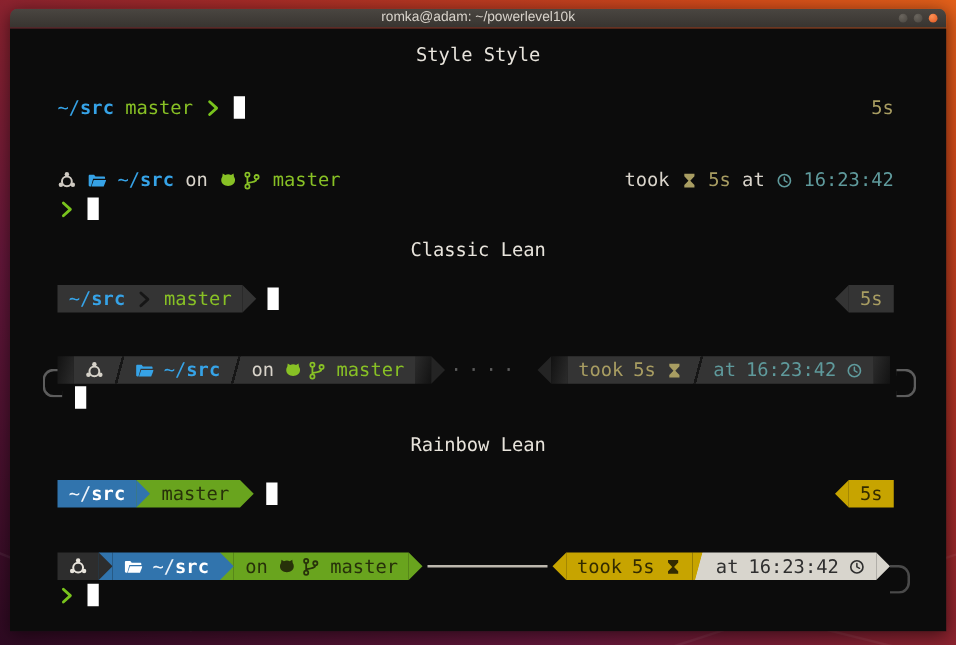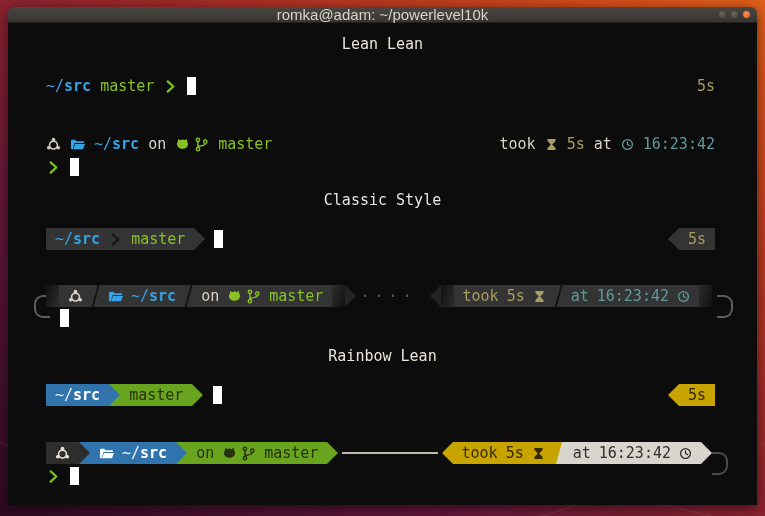--- a/index.html
+++ b/index.html
@@ -11,21 +11,21 @@
   .wp-line{position:absolute;background:rgba(255,255,255,.06);}
   .wp1{width:260px;height:2px;left:520px;top:480px;transform:rotate(-18deg);}
   .wp2{width:220px;height:2px;left:560px;top:505px;transform:rotate(14deg);}
   .wp3{width:180px;height:2px;left:-20px;top:470px;transform:rotate(22deg);}
 
   .window{position:absolute;left:8px;top:7px;width:749px;height:498px;
     border-radius:6px 6px 0 0;box-shadow:0 3px 14px rgba(0,0,0,.55);}
   .titlebar{height:15px;background:linear-gradient(#4a4641,#383430);
     border-bottom:1px solid #23201d;border-radius:6px 6px 0 0;position:relative;}
   .title-text{position:absolute;left:0;right:0;top:0;height:15px;line-height:15px;
-    text-align:center;color:#d8d3cb;font-size:15px;font-family:"Liberation Sans","DejaVu Sans",sans-serif;}
+    text-align:center;color:#d8d3cb;font-size:11px;font-family:"Liberation Sans","DejaVu Sans",sans-serif;}
   .win-buttons{position:absolute;right:7px;top:4px;display:flex;gap:5px;}
   .wbtn{width:7px;height:7px;border-radius:50%;background:radial-gradient(circle at 35% 30%,#6a655e,#49453f);}
   .wbtn.close{background:radial-gradient(circle at 35% 30%,#fa9055,#e4571f);}
 
   .term{position:absolute;left:0;top:16px;width:749px;height:482px;background:#0c0c0c;}
 
   .row{position:absolute;left:38px;right:42px;display:flex;align-items:center;gap:9px;
     height:22px;color:#d9d4cb;font-size:15px;white-space:pre;}
   .center-title{position:absolute;left:0;right:0;text-align:center;color:#e8e4dc;font-size:15px;}
   .b{font-weight:bold;}
@@ -104,21 +104,21 @@
     <div class="title-text">romka@adam: ~/powerlevel10k</div>
     <div class="win-buttons">
       <span class="wbtn"></span>
       <span class="wbtn"></span>
       <span class="wbtn close"></span>
     </div>
   </div>
 
   <div class="term">
 
-    <div class="center-title" style="top:12px">Lean Lean</div>
+    <div class="center-title" style="top:12px">Style Style</div>
 
     <div class="row" style="top:52px">
       <span class="grp">
         <span class="blue">~/</span><span class="blue b">src</span>
       </span>
       <span class="green">master</span>
       <svg class="ic pgreen">
           <use href="#i-chev"></use>
         </svg>
       <span class="cursor"></span>
@@ -157,21 +157,21 @@
       <span class="teal">16:23:42</span>
     </div>
 
     <div class="row" style="top:133px">
       <svg class="ic pgreen">
           <use href="#i-chev"></use>
         </svg>
       <span class="cursor"></span>
     </div>
 
-    <div class="center-title" style="top:168px">Classic Style</div>
+    <div class="center-title" style="top:168px">Classic Lean</div>
 
     <div class="row" style="top:205px;gap:0">
       <div class="seg seg-gray">
         <span class="grp">
           <span class="blue">~/</span><span class="blue b">src</span>
         </span>
         <svg class="ic" style="color:#161616">
             <use href="#i-chev"></use>
           </svg>
         <span class="green">master</span>

